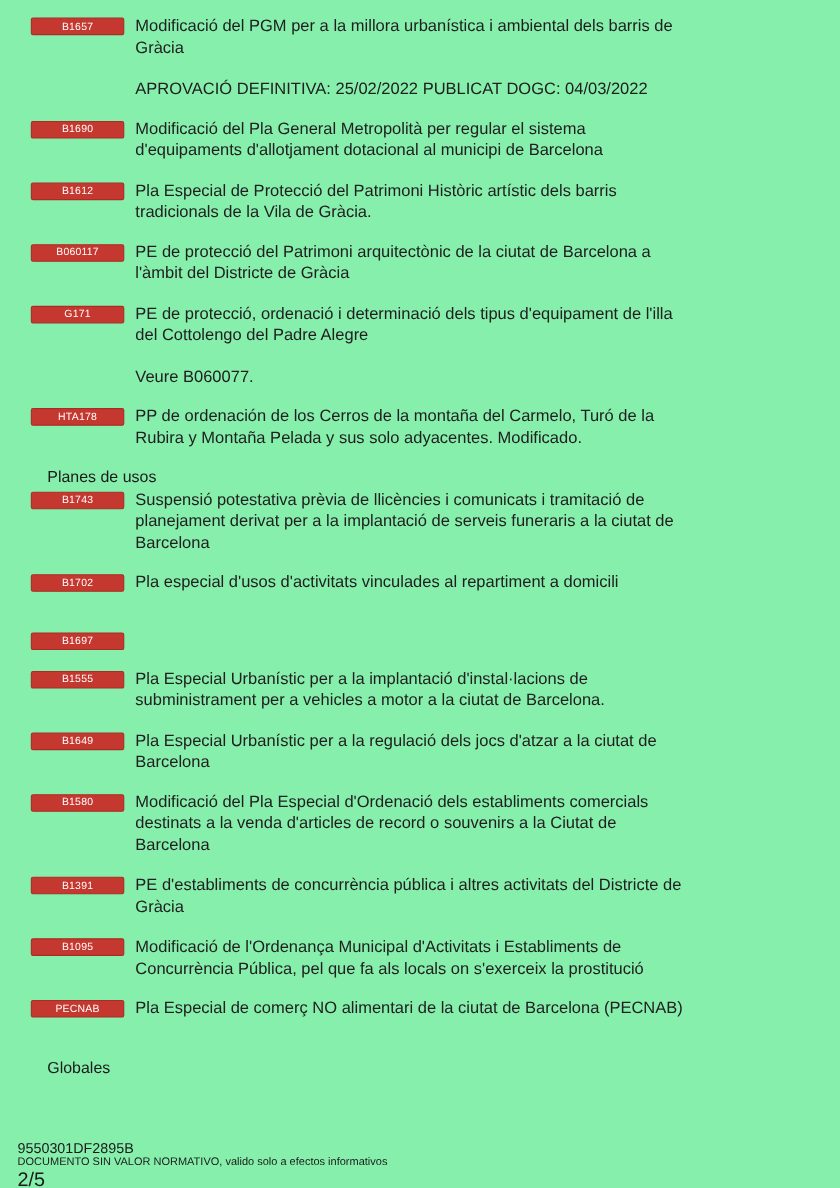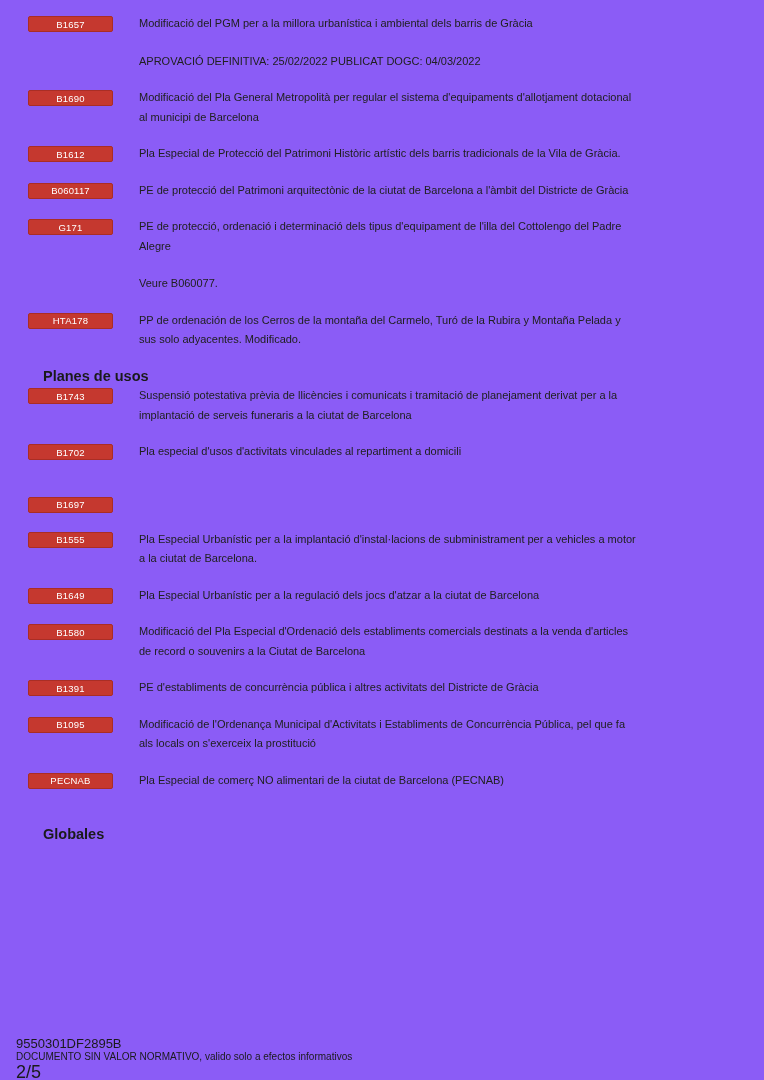--- a/index.html
+++ b/index.html
@@ -5,31 +5,31 @@
   html, body {
     margin: 0;
     padding: 0;
     background: #ffffff;
     font-family: "Liberation Sans", sans-serif;
   }
   .page {
     position: relative;
     width: 764px;
     height: 1080px;
-    background: #8b5cf6;
+    background: #86efac;
     overflow: hidden;
     color: #202020;
   }
   .content {
     padding-top: 14px;
   }
   .section { margin: 0; }
   .heading {
     font-size: 14.5px;
-    font-weight: bold;
+    font-weight: normal;
     color: #1a1a1a;
     line-height: 19.5px;
     margin: 0 0 0 43px;
   }
   .section.space-before { margin-top: 35px; }
   .entry {
     display: flex;
     align-items: flex-start;
     margin-bottom: 17px;
   }
@@ -46,23 +46,23 @@
     margin-top: 2px;
     background: var(--badge-color, #c5382f);
     border: 1px solid #aa2d25;
     border-radius: 2px;
     color: #ffffff;
     font-size: 9.5px;
     letter-spacing: 0.2px;
     cursor: pointer;
   }
   .entry-text {
-    margin-left: 26px;
+    margin-left: 10px;
     width: 500px;
-    font-size: 11px;
+    font-size: 15px;
     line-height: 19.5px;
     color: #202020;
   }
   .para { margin: 0; }
   .para + .para { margin-top: 18px; }
   .footer {
     position: absolute;
     left: 16px;
     right: 34px;
     top: 1036px;

